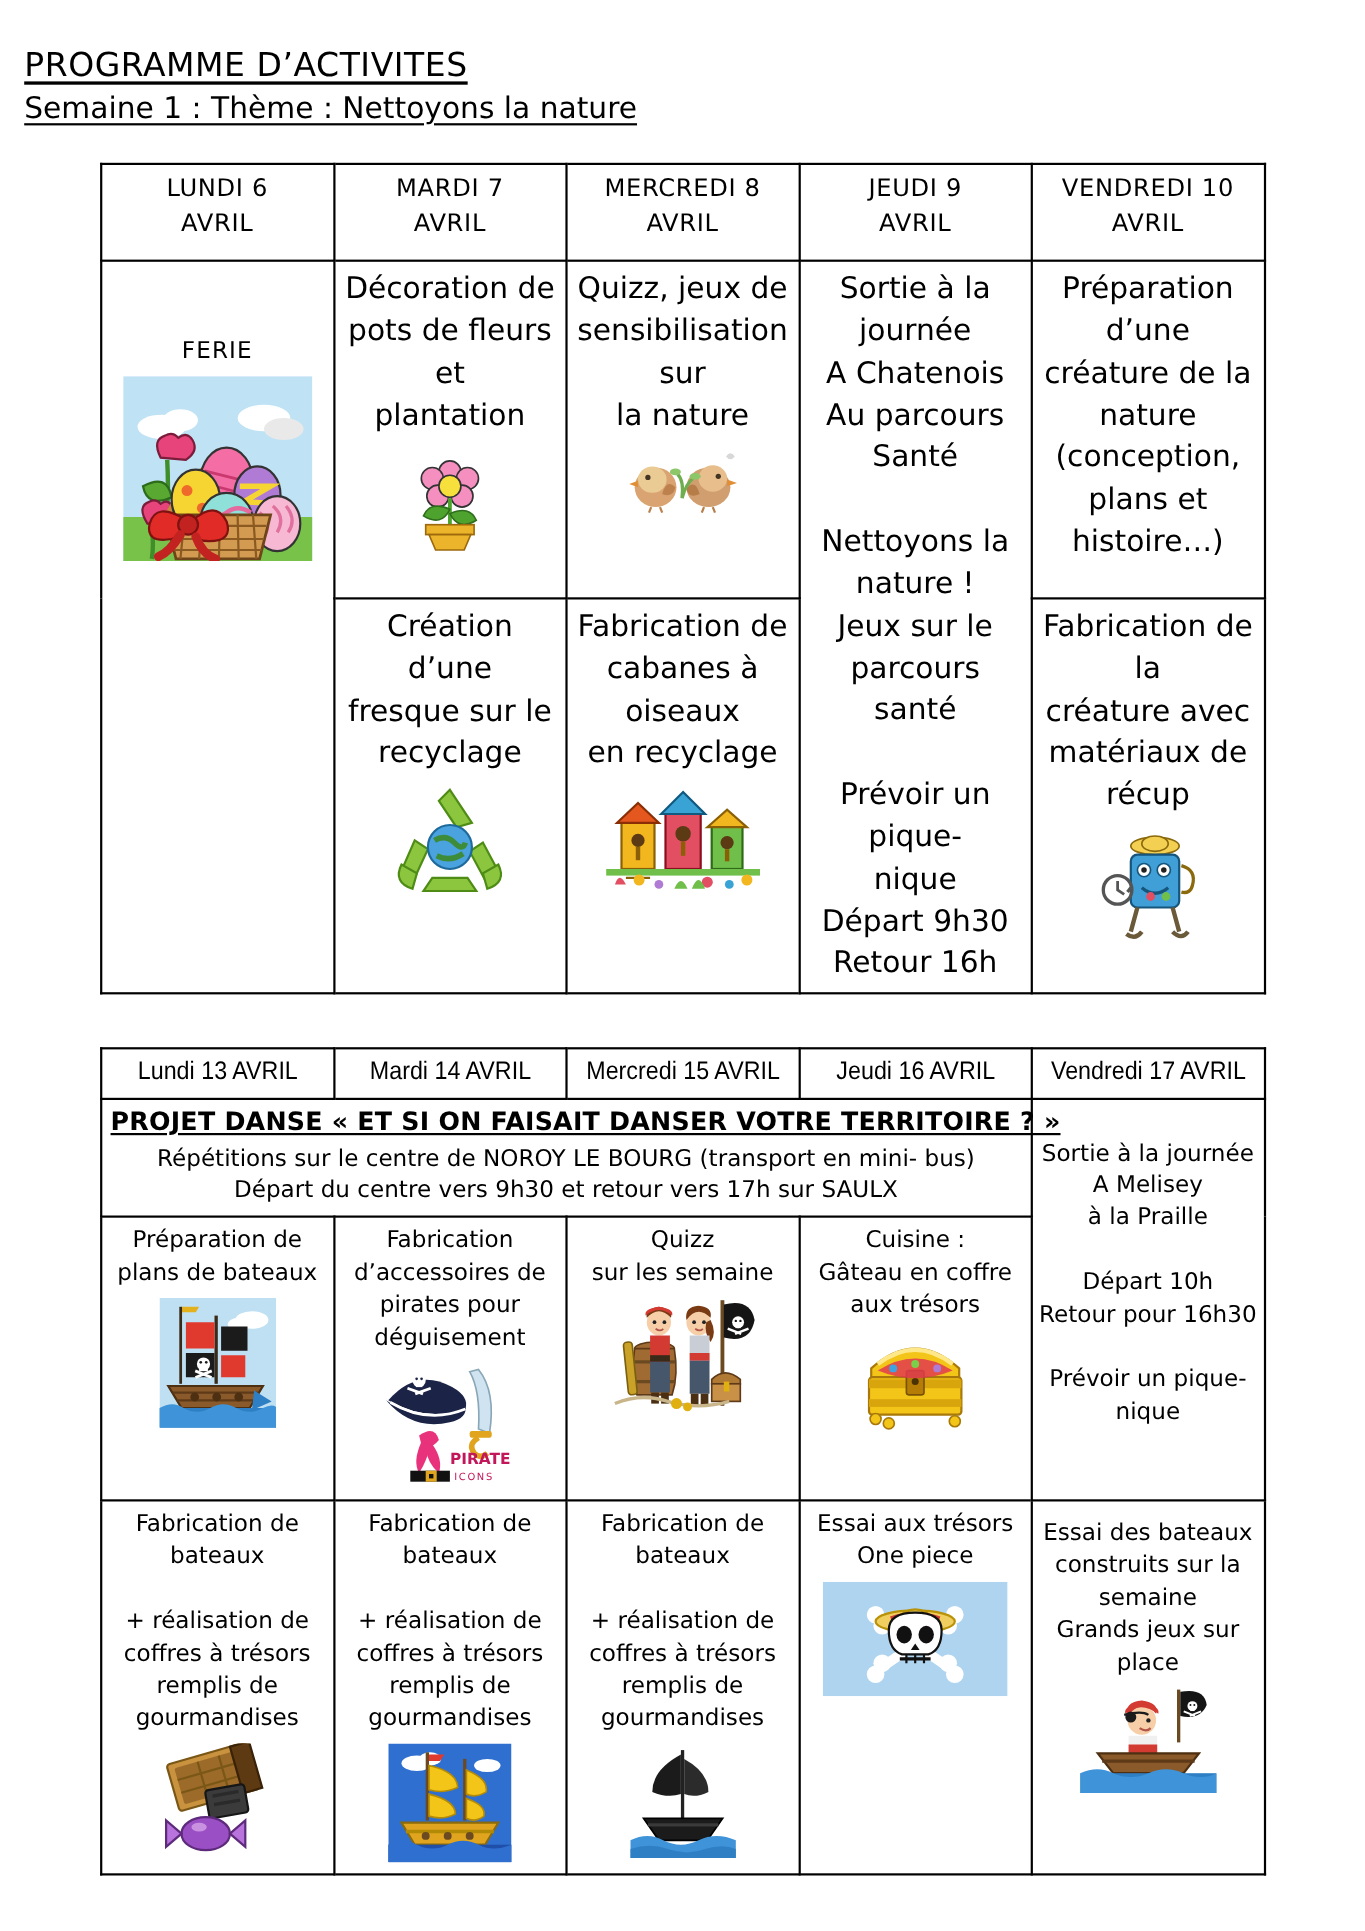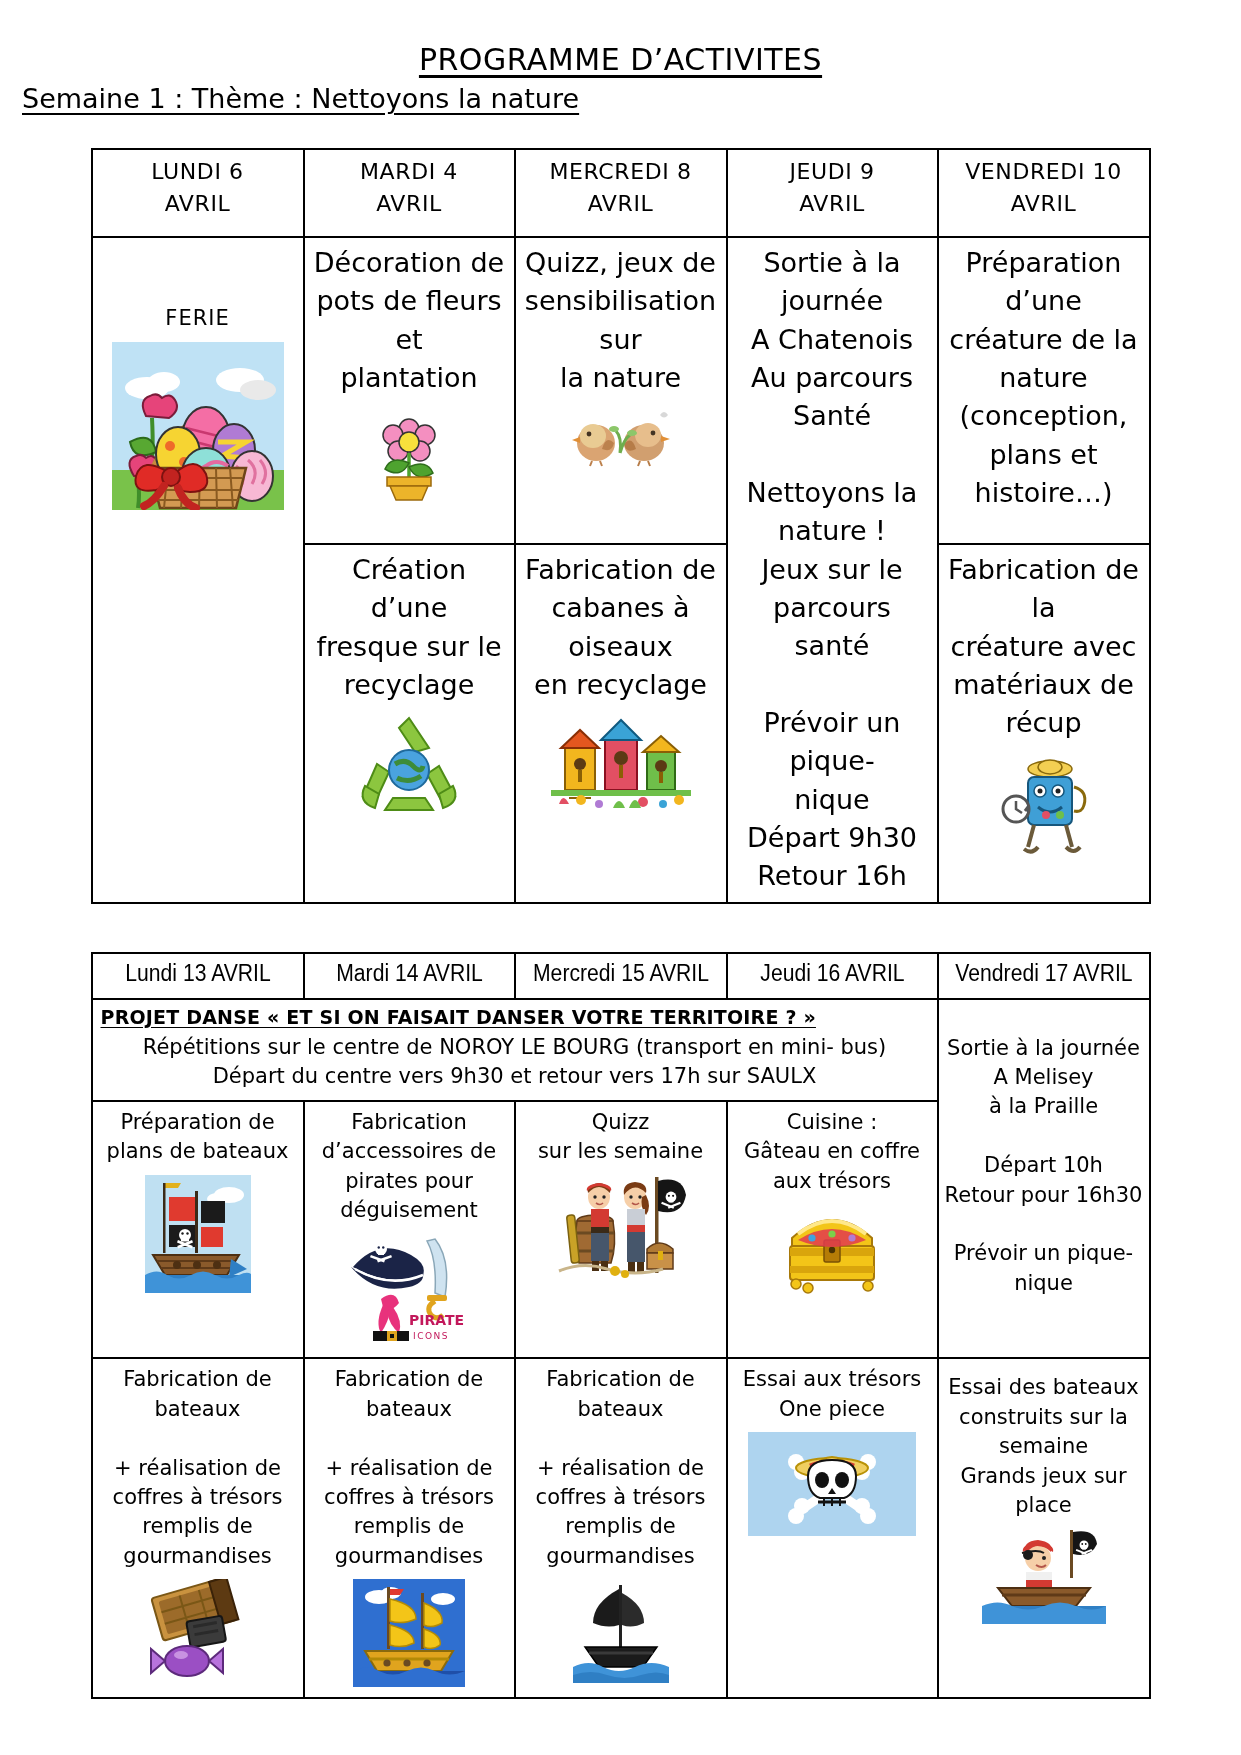--- a/index.html
+++ b/index.html
@@ -17,21 +17,21 @@
   }
 
   .page {
     width: 1241px;
     min-height: 1755px;
     padding: 30px 22px 20px 22px;
   }
 
   
   .doc-title {
-    text-align: center;
+    text-align: left;
     font-size: 30px;
     font-weight: 400;
     letter-spacing: 0.5px;
     text-decoration: underline;
     text-underline-offset: 5px;
     margin: 12px 0 6px 0;
     font-family: "DejaVu Sans", sans-serif;
   }
   .doc-subtitle {
     text-align: left;
@@ -105,21 +105,21 @@
   }
   .w2 .text { white-space: pre-line; }
 
   .banner {
     text-align: center;
     padding: 4px 8px 10px 8px !important;
   }
   .banner .banner-title {
     display: block;
     text-align: left;
-    font-size: 19px;
+    font-size: 23px;
     font-weight: 700;
     letter-spacing: 0.2px;
     text-decoration: underline;
     text-underline-offset: 3px;
     margin-bottom: 3px;
     white-space: nowrap;
   }
   .banner .banner-line {
     display: block;
     font-size: 21px;
@@ -153,21 +153,21 @@
       <col style="width:212px">
         <col style="width:211px">
         <col style="width:212px">
         <col style="width:211px">
         <col style="width:212px">
     </colgroup>
     <tbody>
         <tr>
       <th class="text">LUNDI 6
 AVRIL</th>
-      <th class="text">MARDI 4
+      <th class="text">MARDI 7
 AVRIL</th>
       <th class="text">MERCREDI 8
 AVRIL</th>
       <th class="text">JEUDI 9
 AVRIL</th>
       <th class="text">VENDREDI 10
 AVRIL</th>
     </tr>
 
     <tr>

